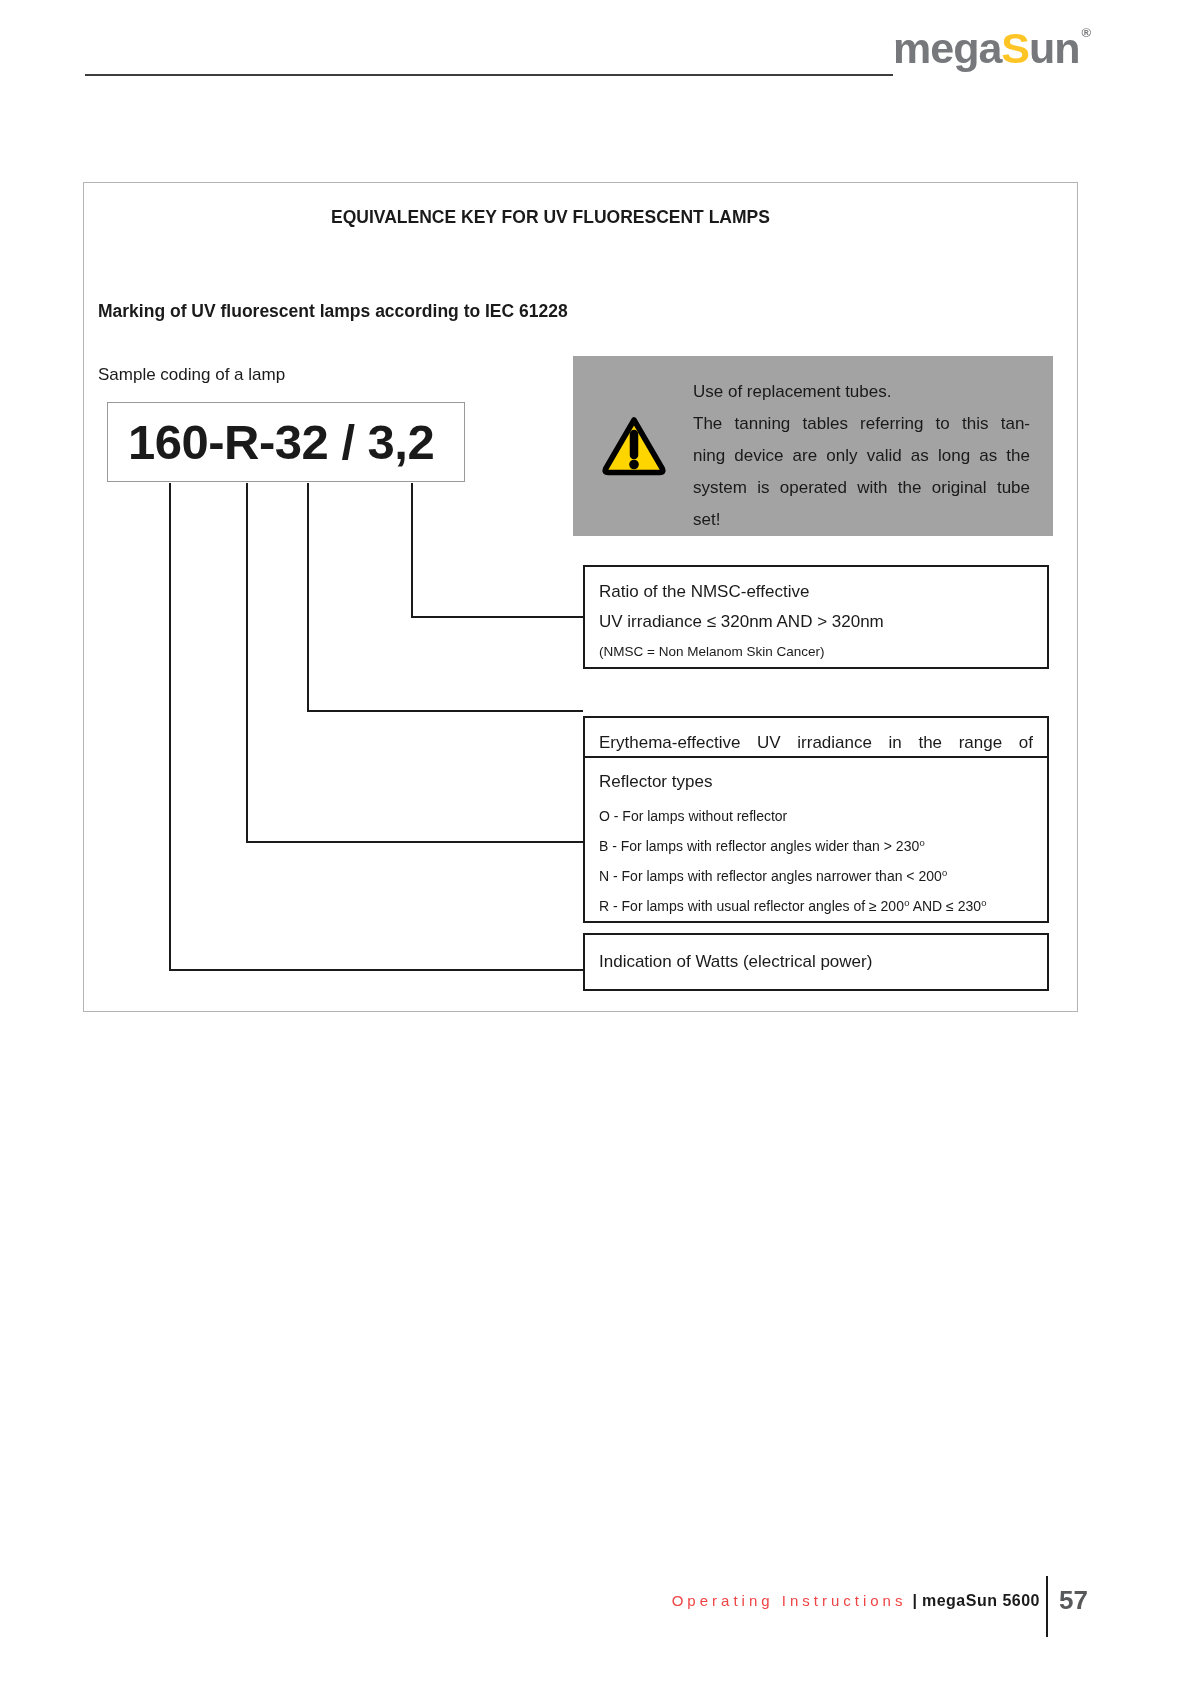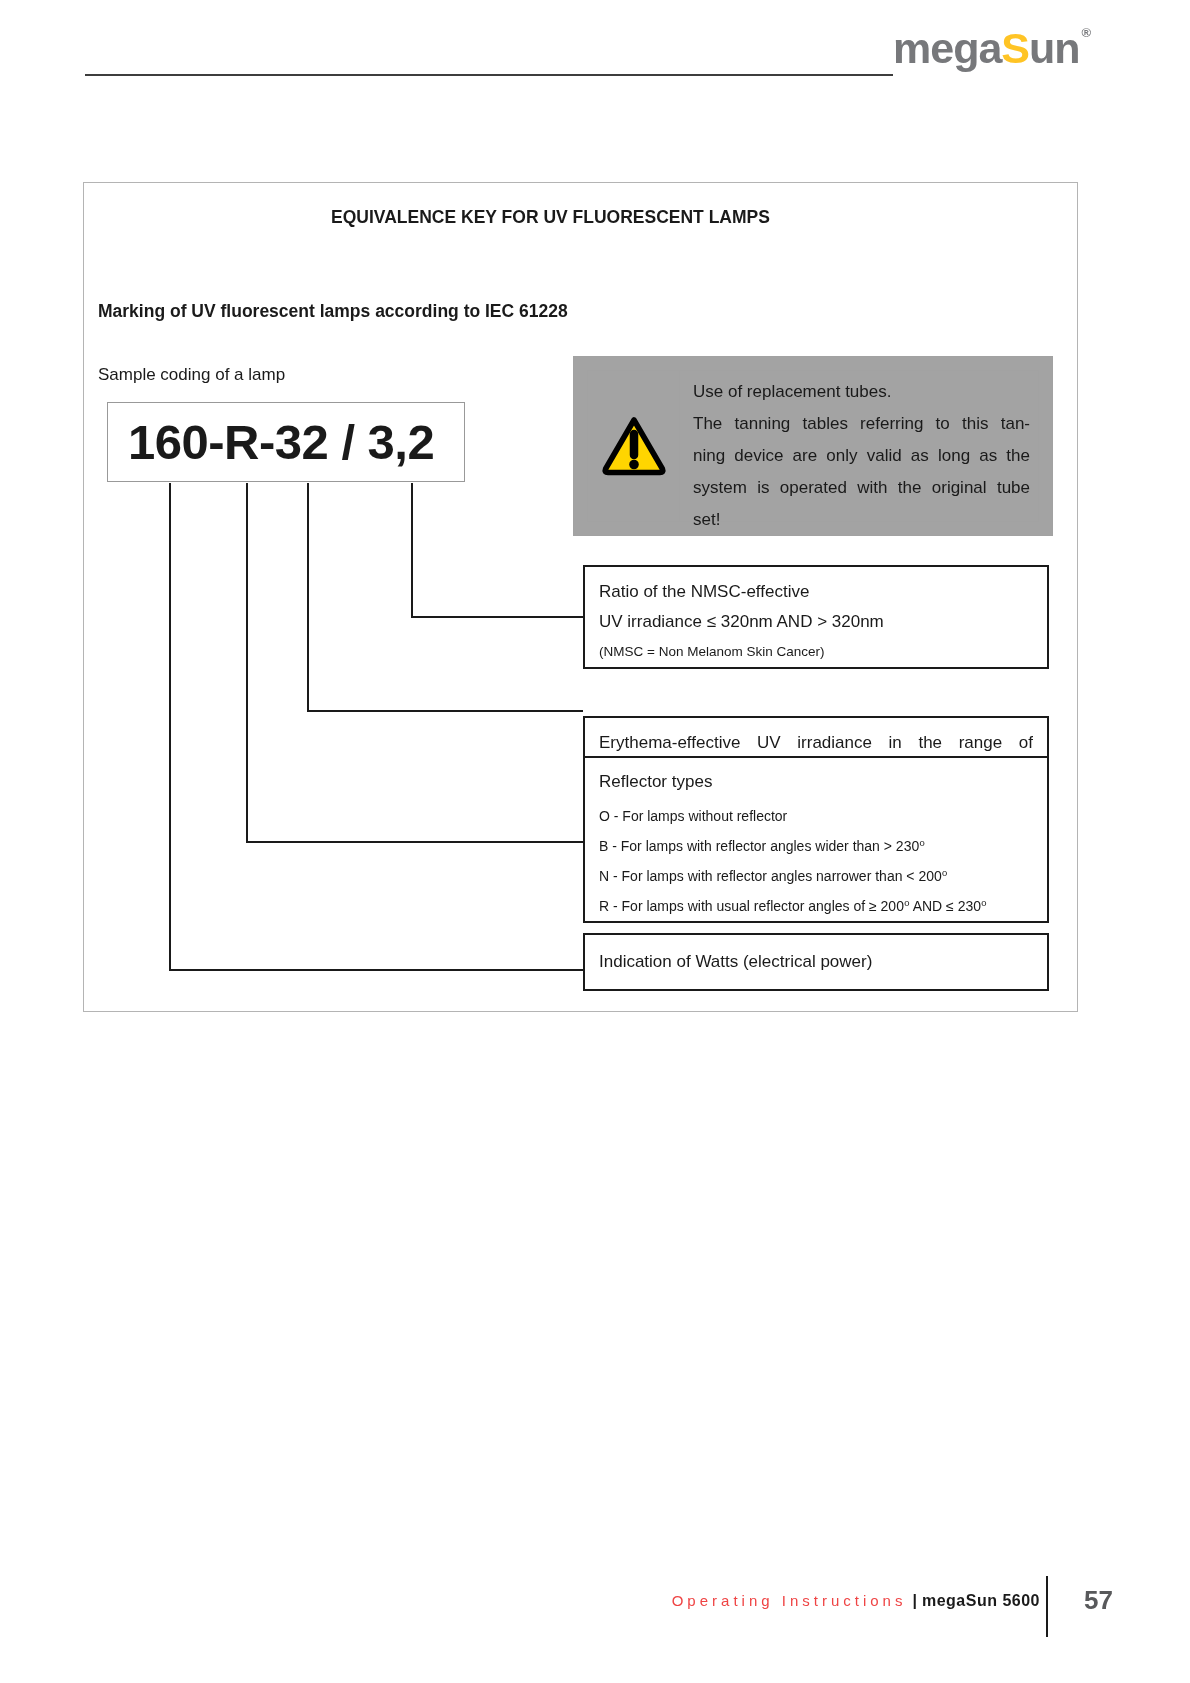--- a/index.html
+++ b/index.html
@@ -52,21 +52,21 @@
 
   
   .conn { background: #1a1a1a; }
 
   
   .footer-row { left: 400px; top: 1592px; width: 640px; display: flex; justify-content: flex-end; align-items: baseline; white-space: nowrap; }
   .footer-doc { font-size: 15px; letter-spacing: 4px; color: #ef4444; }
   .footer-sep { font-size: 16px; font-weight: bold; margin-left: 6px; color: #1a1a1a; }
   .footer-product { font-size: 16px; font-weight: bold; margin-left: 5px; letter-spacing: 0.5px; color: #1a1a1a; }
   .footer-divider { left: 1046px; top: 1576px; width: 2px; height: 61px; background: #1a1a1a; }
-  .footer-page { left: 1059px; top: 1585px; font-size: 26px; font-weight: bold; color: #58595B; margin-left: 25px; }
+  .footer-page { left: 1059px; top: 1585px; font-size: 26px; font-weight: bold; color: #58595B; }
 </style>
 </head>
 <body>
 
 <div class="page">
 
   <div class="abs header-rule"></div>
   <div class="abs logo">
     <span>mega</span><span class="accent">S</span><span>un</span><span class="reg">®</span>
   </div>

